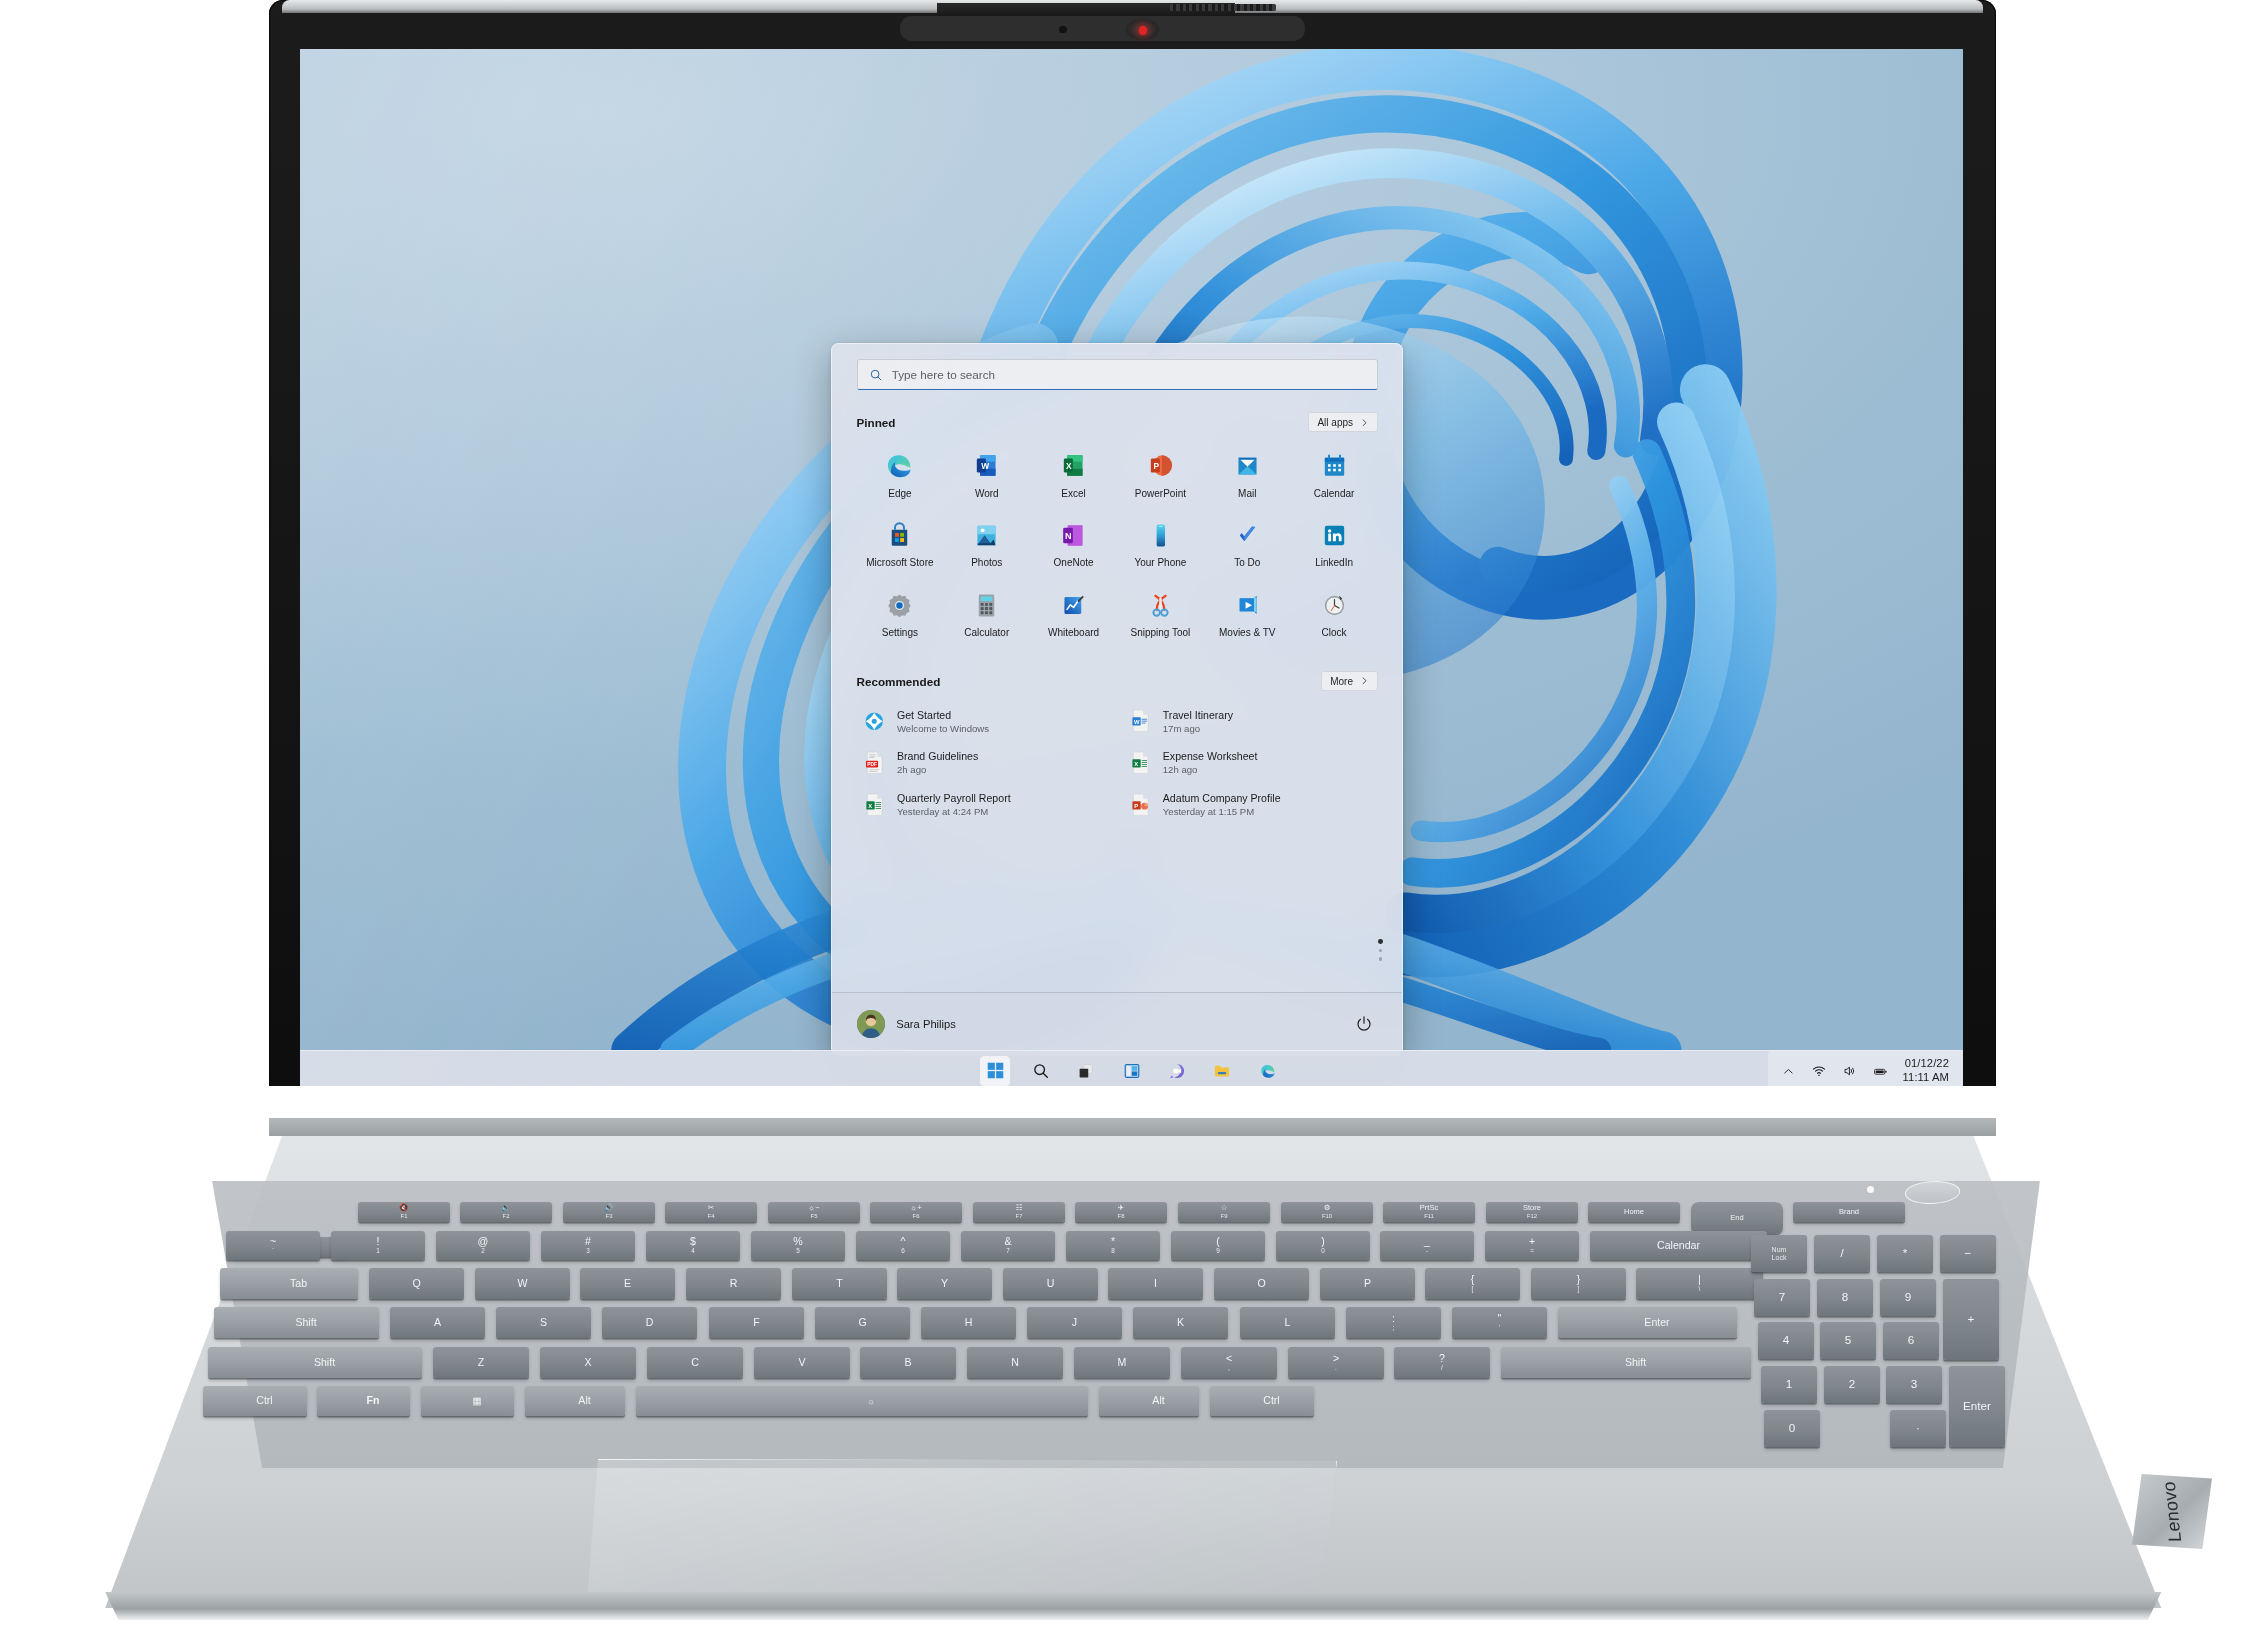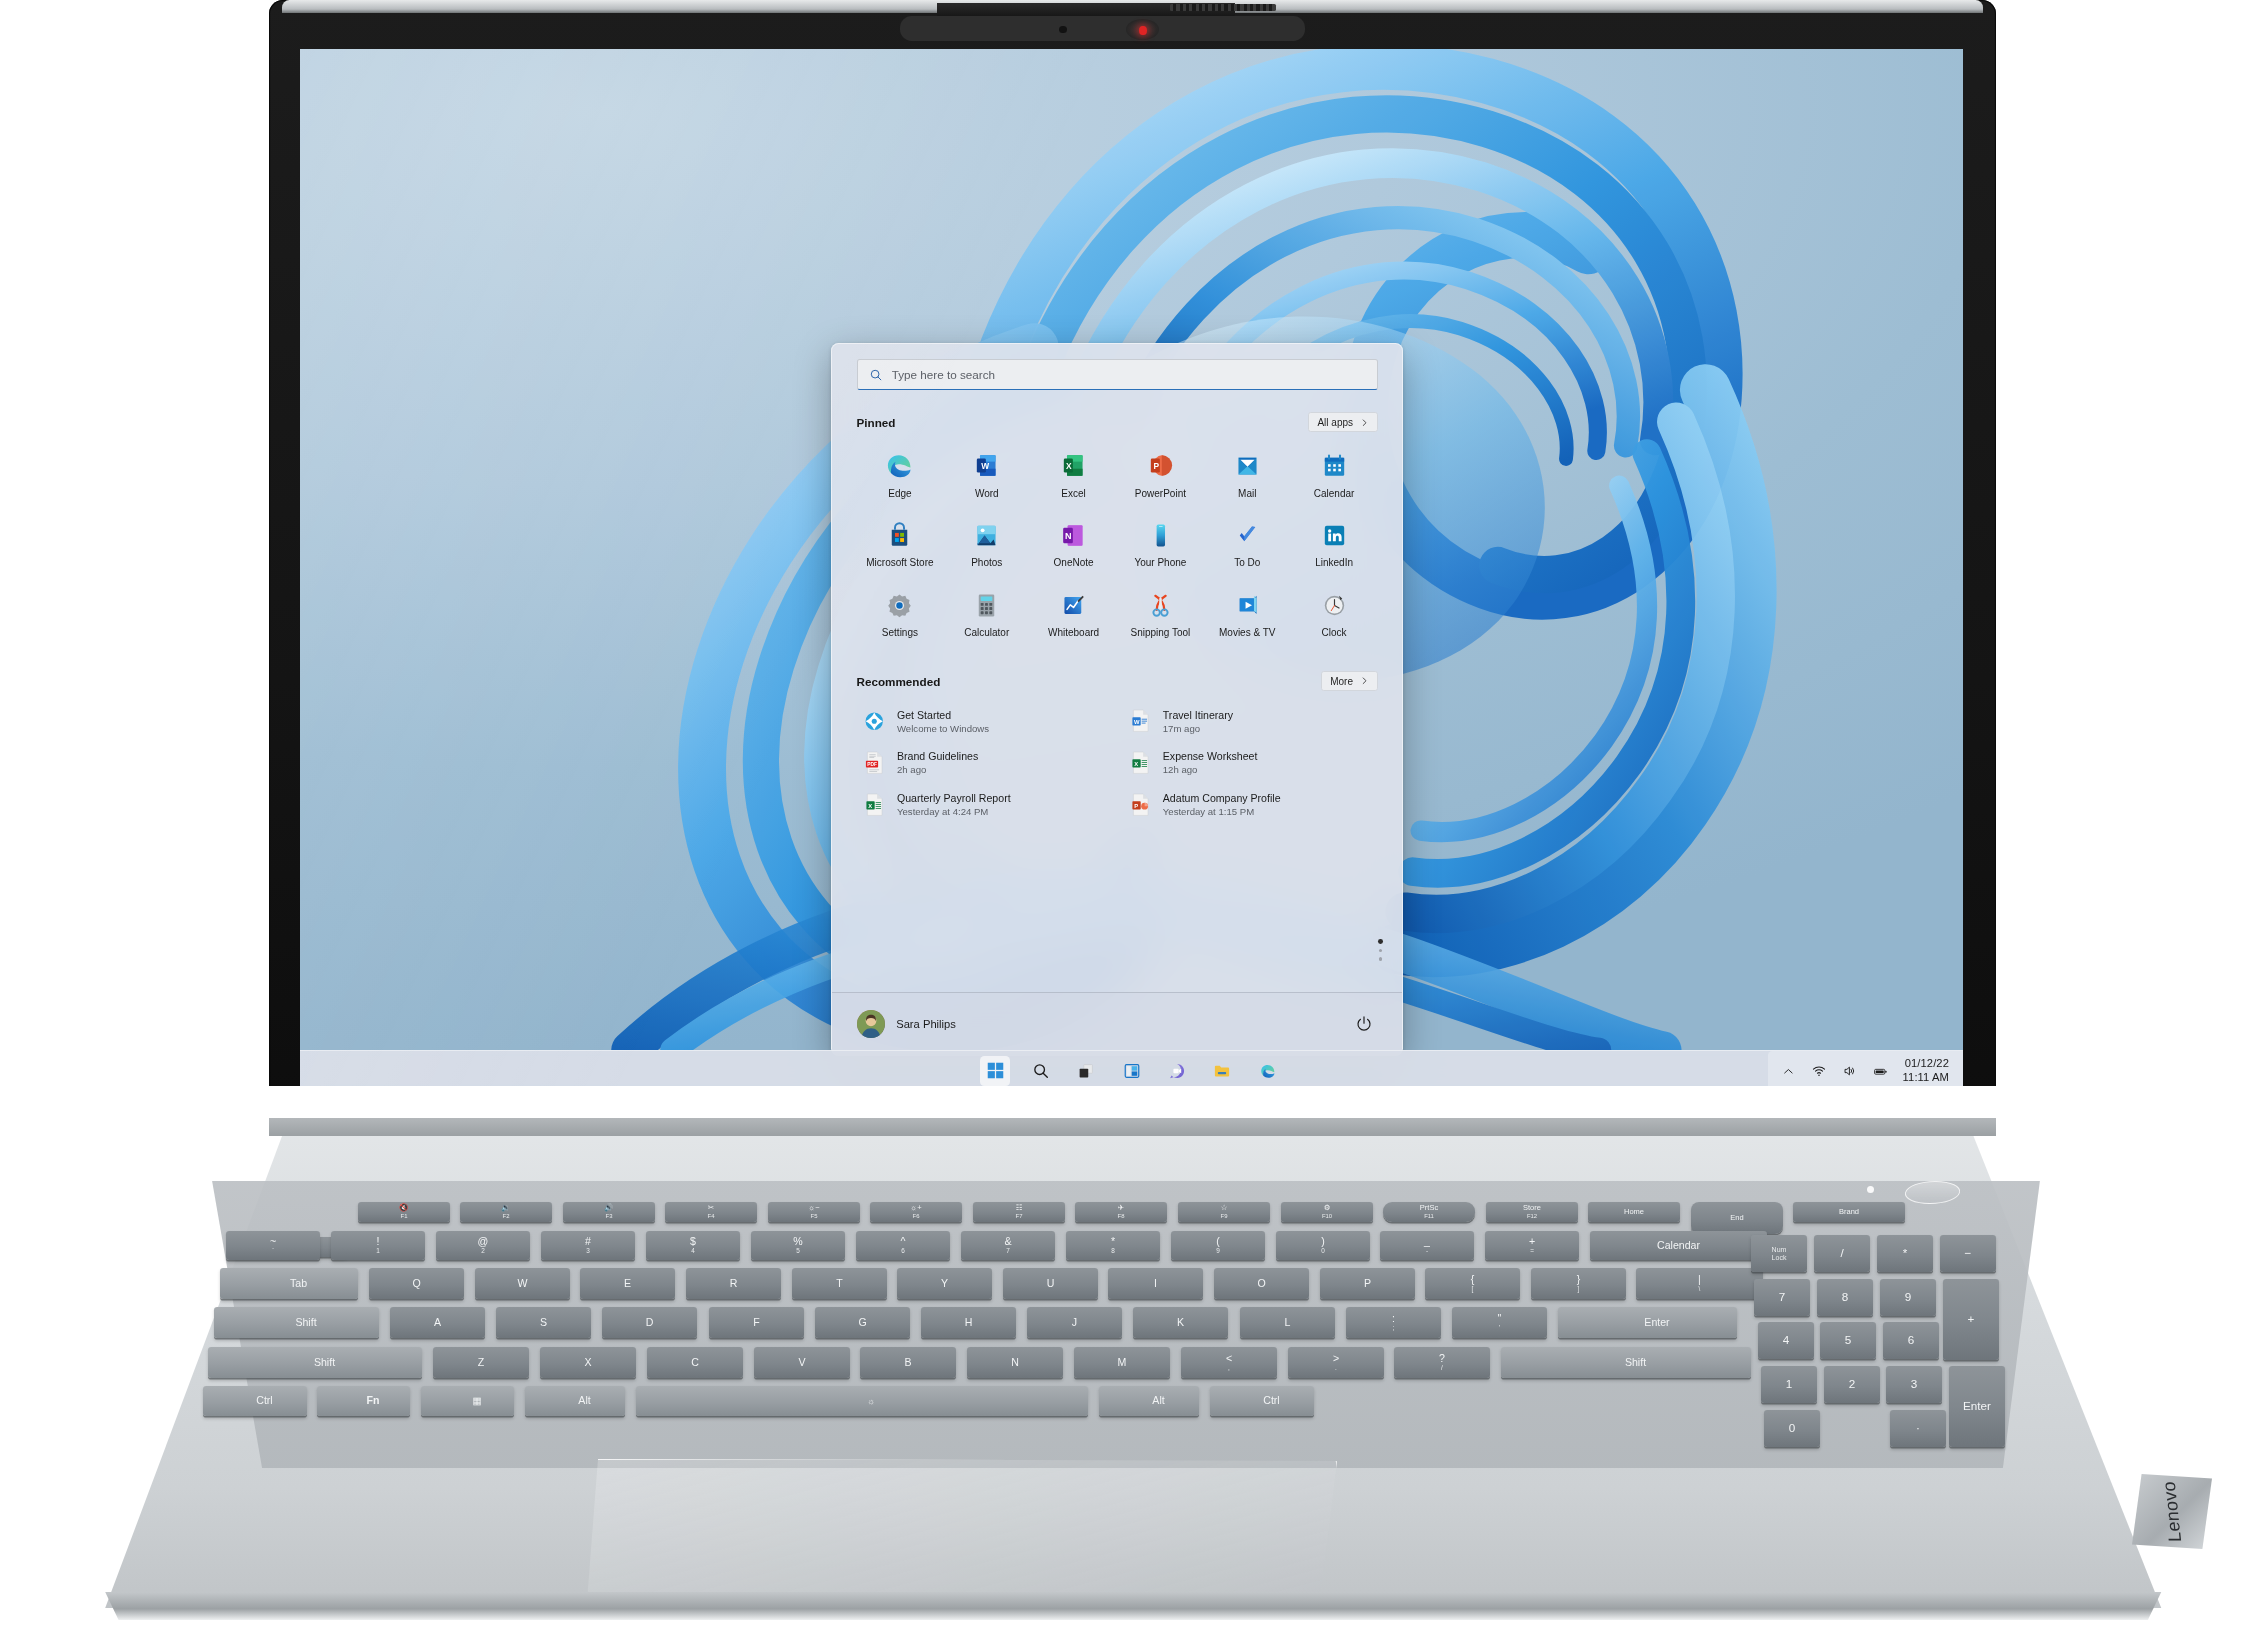--- a/index.html
+++ b/index.html
@@ -901,21 +901,21 @@
         <span class="sub">F8</span>
       </div>
       <div class="key fn col" style="left: 1178px; top: 1202px; width: 92px; height: 20px;">
         <span>☆</span>
         <span class="sub">F9</span>
       </div>
       <div class="key fn col" style="left: 1281px; top: 1202px; width: 92px; height: 20px;">
         <span>⚙</span>
         <span class="sub">F10</span>
       </div>
-      <div class="key fn col" style="left: 1383px; top: 1202px; width: 92px; height: 20px; border-radius: 9px;">
+      <div class="key fn col" style="left: 1383px; top: 1202px; width: 92px; height: 20px;">
         <span>PrtSc</span>
         <span class="sub">F11</span>
       </div>
       <div class="key fn col" style="left: 1486px; top: 1202px; width: 92px; height: 20px;">
         <span>Store</span>
         <span class="sub">F12</span>
       </div>
       <div class="key fn col" style="left: 1588px; top: 1202px; width: 92px; height: 20px;">
         <span>Home</span>
       </div>

